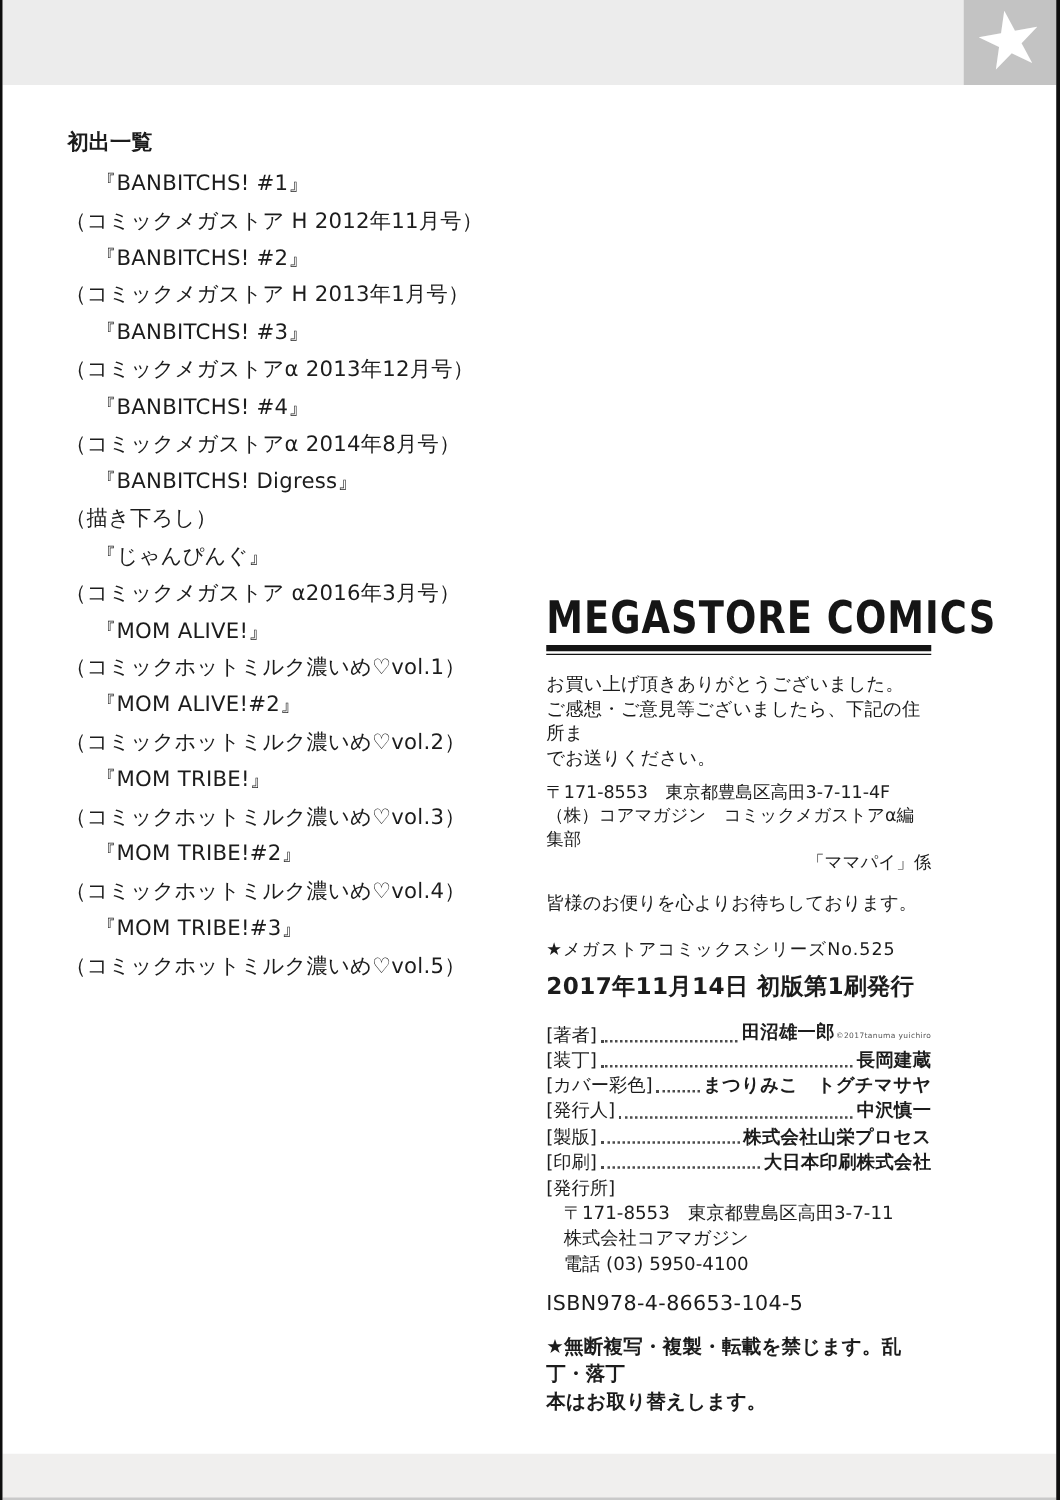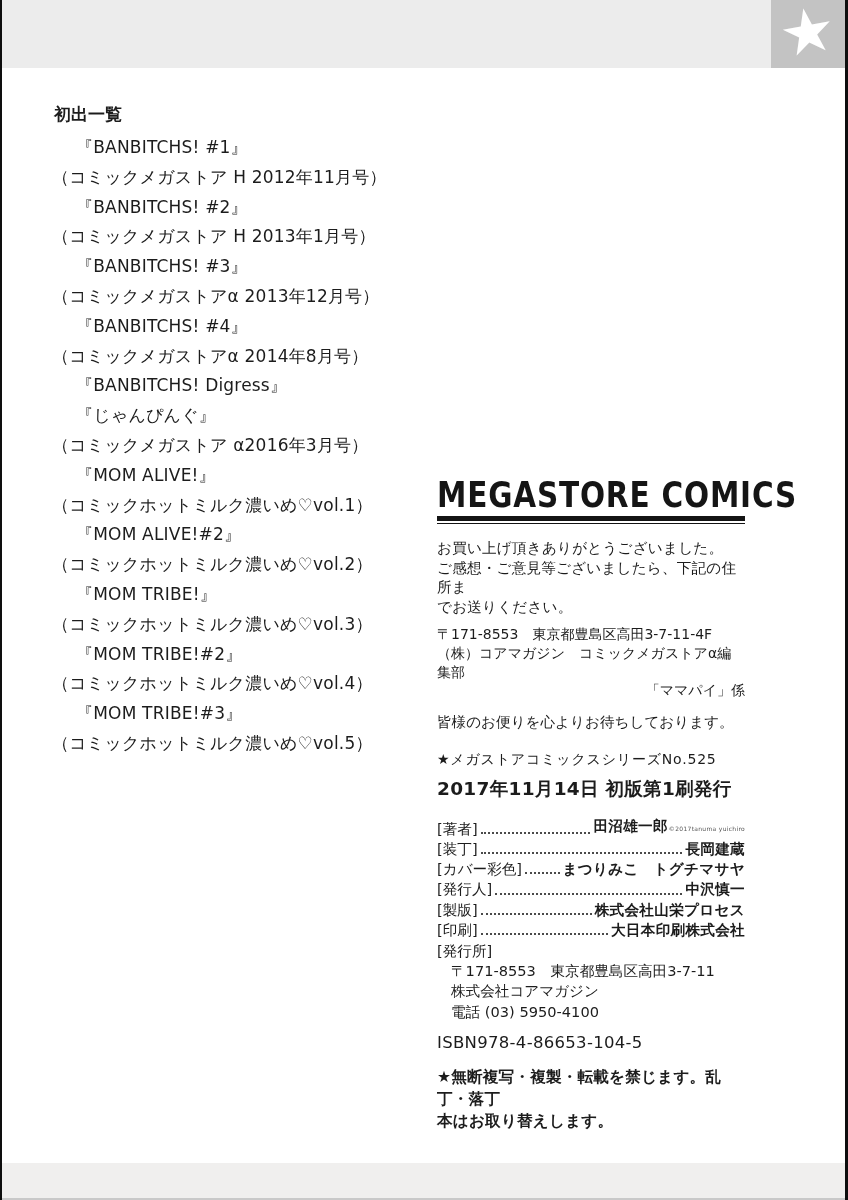--- a/index.html
+++ b/index.html
@@ -85,20 +85,21 @@
       <li class="pub-row">
         <span class="pub-title">『BANBITCHS! #3』</span>
         <span class="pub-source">（コミックメガストアα 2013年12月号）</span>
       </li>
       <li class="pub-row">
         <span class="pub-title">『BANBITCHS! #4』</span>
         <span class="pub-source">（コミックメガストアα 2014年8月号）</span>
       </li>
       <li class="pub-row">
         <span class="pub-title">『BANBITCHS! Digress』</span>
+        <span class="pub-source">（描き下ろし）</span>
       </li>
       <li class="pub-row">
         <span class="pub-title">『じゃんぴんぐ』</span>
         <span class="pub-source">（コミックメガストア α2016年3月号）</span>
       </li>
       <li class="pub-row">
         <span class="pub-title">『MOM ALIVE!』</span>
         <span class="pub-source">（コミックホットミルク濃いめ♡vol.1）</span>
       </li>
       <li class="pub-row">

